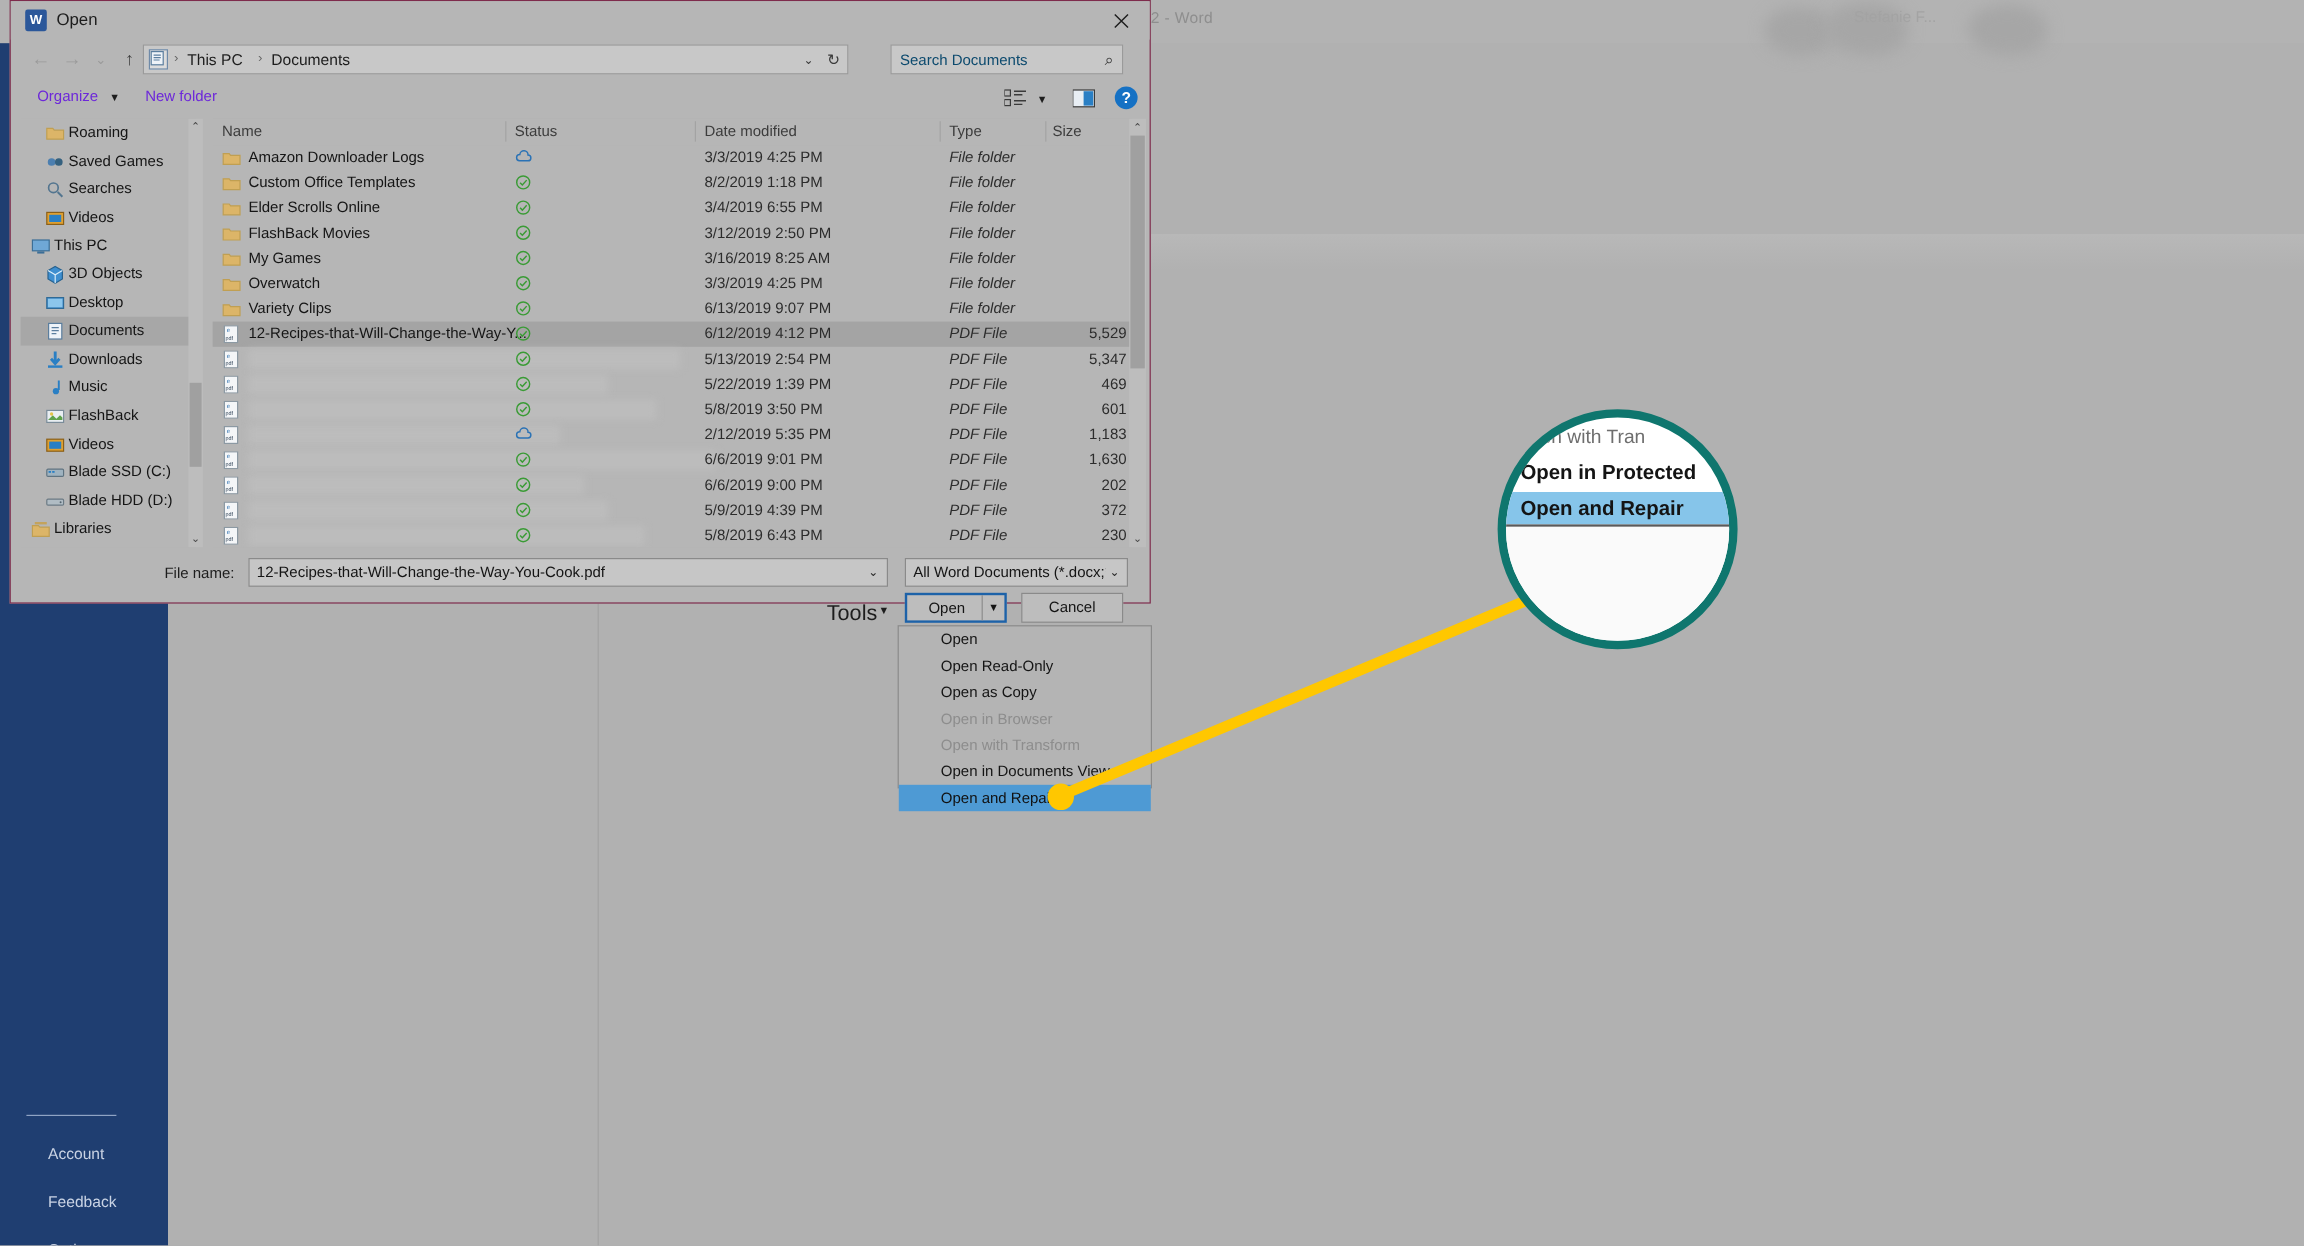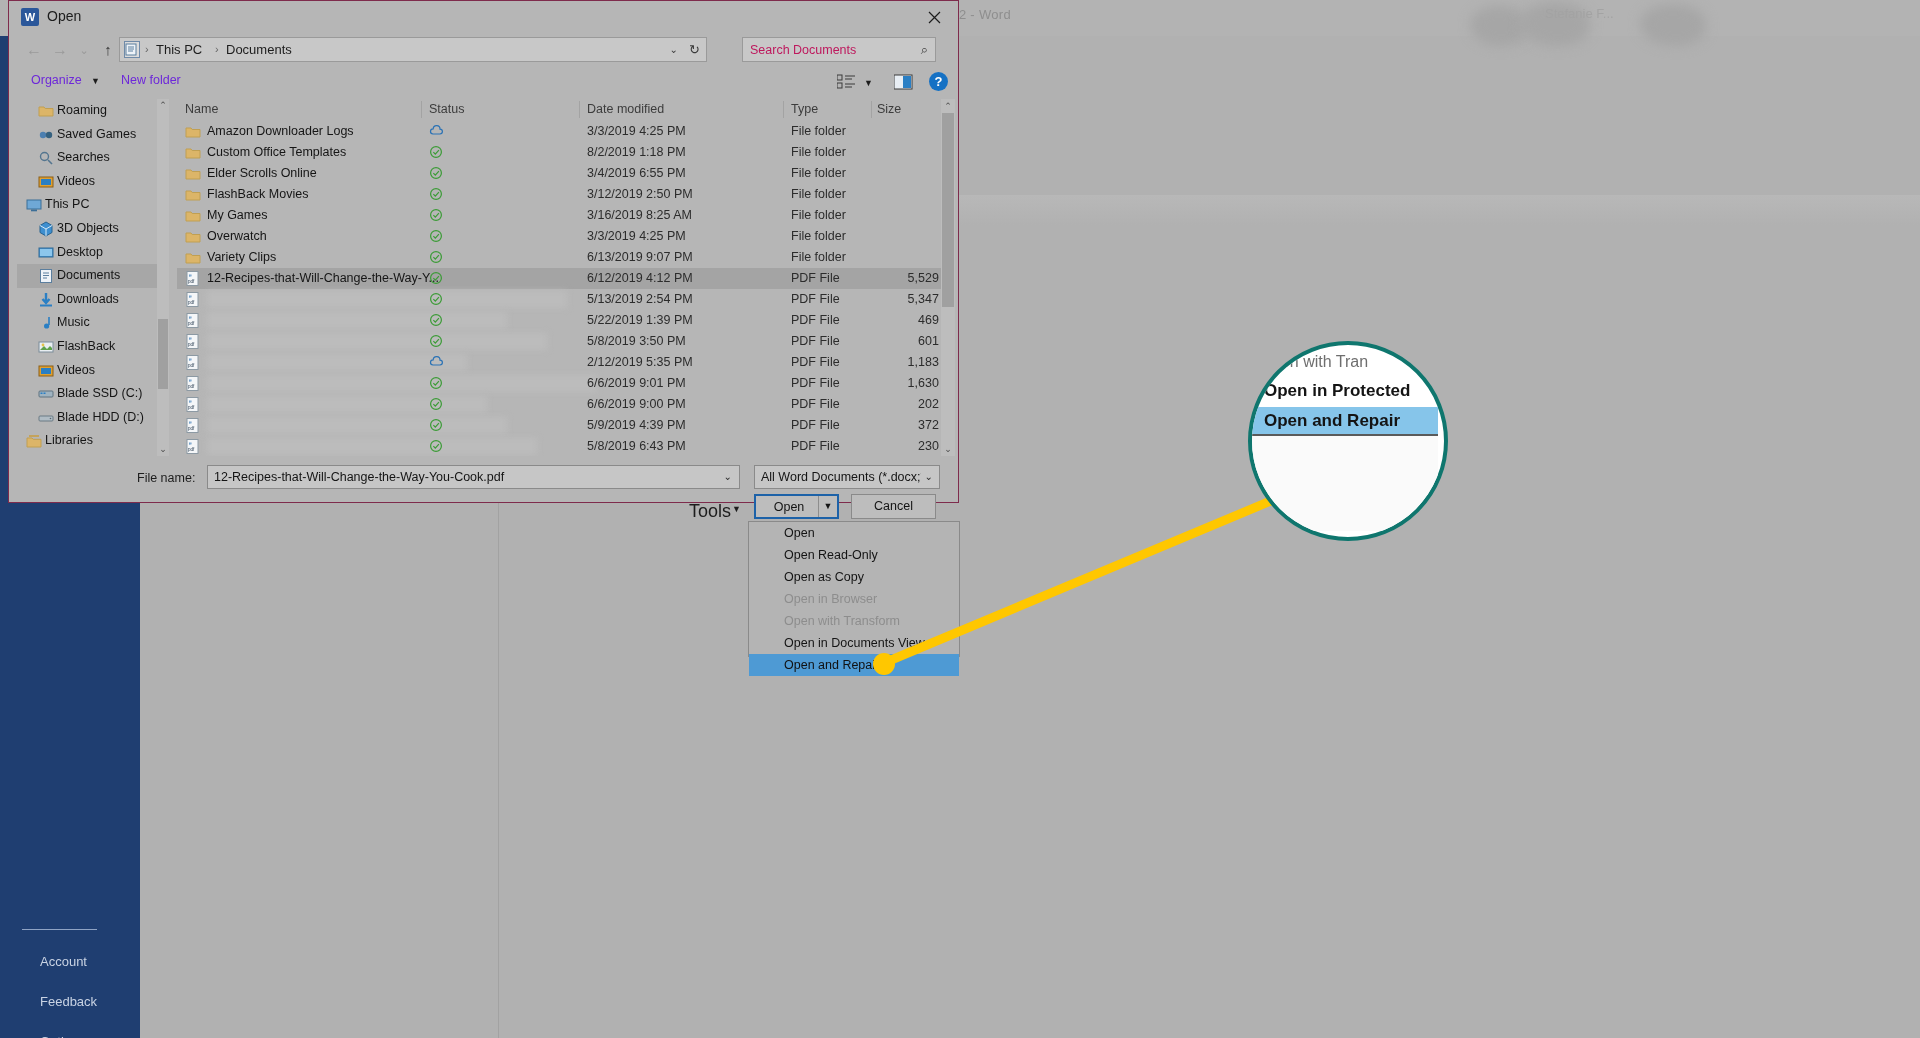--- a/index.html
+++ b/index.html
@@ -50,21 +50,21 @@
   #addressbar{position:absolute;left:110px;top:4px;width:588px;height:25px;background:#c8c8c8;border:1px solid #9a9a9a;box-sizing:border-box;}
   #addr-icon{position:absolute;left:4px;top:3px;width:16px;height:17px;background:#dcdcdc;border:1px solid #6f8aa8;box-sizing:border-box;}
   .addr-crumb{position:absolute;top:4px;font-size:13px;color:#1d1d1d;}
   #crumb-sep0{left:25px;color:#666;font-size:11px;top:5px;}
   #crumb-pc{left:36px;}
   #crumb-sep1{left:95px;color:#666;font-size:11px;top:5px;}
   #crumb-docs{left:106px;}
   #addr-drop{position:absolute;right:28px;top:6px;font-size:10px;color:#3a3a3a;cursor:pointer;}
   #addr-refresh{position:absolute;right:6px;top:4px;font-size:13px;color:#3a3a3a;cursor:pointer;}
   #searchbox{position:absolute;left:733px;top:4px;width:194px;height:25px;background:#c8c8c8;border:1px solid #9a9a9a;box-sizing:border-box;}
-  #search-text{position:absolute;left:7px;top:5px;font-size:12.5px;color:#be185d;}
+  #search-text{position:absolute;left:7px;top:5px;font-size:12.5px;color:#0c4a6e;}
   #search-icon{position:absolute;right:7px;top:4px;font-size:13px;color:#3a3a3a;}
 
   #dlg-toolbar{position:absolute;left:0;top:66px;width:100%;height:31px;}
   #organize-btn{position:absolute;left:22px;top:6px;font-size:12.5px;color:#6d28d9;cursor:pointer;}
   #organize-caret{position:absolute;left:82px;top:9px;font-size:9px;color:#1d1d1d;}
   #newfolder-btn{position:absolute;left:112px;top:6px;font-size:12.5px;color:#6d28d9;cursor:pointer;}
   #view-icon{position:absolute;left:828px;top:7px;width:20px;height:16px;cursor:pointer;}
   #view-caret{position:absolute;left:855px;top:11px;font-size:9px;color:#1d1d1d;cursor:pointer;}
   #pane-icon{position:absolute;left:885px;top:7px;width:20px;height:16px;cursor:pointer;}
   #help-icon{position:absolute;left:920px;top:5px;width:19px;height:19px;border-radius:50%;background:#1571c4;cursor:pointer;}
@@ -86,21 +86,21 @@
   #filelist{position:absolute;left:168px;top:98px;width:767px;height:357px;background:#b6b6b6;overflow:hidden;}
   #col-header{position:absolute;left:0;top:0;width:100%;height:22px;background:#b6b6b6;}
   .colh{position:absolute;top:3px;font-size:12.5px;color:#3c3c3c;cursor:pointer;}
   .colsep{position:absolute;top:2px;width:1px;height:17px;background:#a3a3a3;}
   .row{position:absolute;left:0;width:100%;height:21px;cursor:pointer;}
   .row.selected{background:#a4a4a4;}
   .cell-name{position:absolute;left:30px;top:3px;font-size:12.5px;color:#151515;white-space:nowrap;}
   .nameicon{position:absolute;left:8px;top:3px;width:15px;height:15px;}
   .cell-status{position:absolute;left:252px;top:3px;}
   .cell-date{position:absolute;left:410px;top:3px;font-size:12.5px;color:#2c2c2c;white-space:nowrap;}
-  .cell-type{position:absolute;left:614px;top:3px;font-size:12.5px;color:#2c2c2c;white-space:nowrap;}
+  .cell-type{position:absolute;left:614px;top:3px;font-size:12.5px;color:#2c2c2c;white-space:nowrap;font-style:italic;}
   .cell-size{position:absolute;left:660px;width:122px;top:3px;font-size:12.5px;color:#2c2c2c;text-align:right;white-space:nowrap;}
   .redact{position:absolute;left:30px;top:2px;height:17px;background:#bcbcbc;filter:blur(3px);}
   #list-scroll{position:absolute;left:932px;top:98px;width:14px;height:357px;background:#bdbdbd;}
   #list-scroll .arrow{position:absolute;left:0;width:14px;height:14px;text-align:center;line-height:14px;font-size:9px;color:#4a4a4a;cursor:pointer;}
   #ls-up{top:0;} #ls-down{bottom:0;}
   #list-thumb{position:absolute;left:1px;top:14px;width:12px;height:194px;background:#a0a0a0;cursor:pointer;}
 
   
   #filename-label{position:absolute;left:128px;top:470px;font-size:12.5px;color:#1d1d1d;}
   #filename-input{position:absolute;left:198px;top:464px;width:533px;height:24px;background:#c6c6c6;border:1px solid #8a8a8a;box-sizing:border-box;}
@@ -119,21 +119,21 @@
   #cancel-btn span{display:block;text-align:center;line-height:23px;font-size:12.5px;color:#141414;}
 
   
   #open-menu{position:absolute;left:748px;top:521px;width:212px;height:136px;background:#b4b4b4;border:1px solid #8a8a8a;box-sizing:border-box;z-index:30;}
   .menu-item{position:relative;height:22px;line-height:22px;padding-left:35px;font-size:12.5px;color:#141414;cursor:pointer;}
   .menu-item.disabled{color:#8d8d8d;cursor:default;}
   .menu-item.highlight{background:#4e9ad4;color:#111;}
 
   
   #magnifier{position:absolute;left:1248px;top:341px;width:200px;height:200px;border-radius:50%;
-    border:4px solid #0f766e;background:#fff;overflow:hidden;z-index:40;box-sizing:border-box;}
+    border:7px solid #0f766e;background:#fff;overflow:hidden;z-index:40;box-sizing:border-box;}
   #mag-inner{position:absolute;left:0;top:0;width:186px;height:186px;}
   .mag-line{position:absolute;width:186px;font-size:17px;color:#141414;white-space:nowrap;}
   #mag-l1{top:8px;left:20px;color:#6e6e6e;font-size:16px;}
   #mag-l2{top:36px;left:12px;font-weight:bold;}
   #mag-hl{position:absolute;left:0;top:62px;width:186px;height:27px;background:#86c5ea;}
   #mag-l3{top:66px;left:12px;font-weight:bold;}
   #mag-base{position:absolute;left:0;top:89px;width:186px;height:2px;background:#5a5a5a;}
   #mag-blank{position:absolute;left:0;top:91px;width:186px;height:95px;background:#fafafa;}
   #callout-line{position:absolute;left:0;top:0;width:1920px;height:1038px;z-index:35;pointer-events:none;}
   #callout-dot{position:absolute;left:873px;top:653px;width:22px;height:22px;border-radius:50%;background:#ffc700;z-index:36;}

